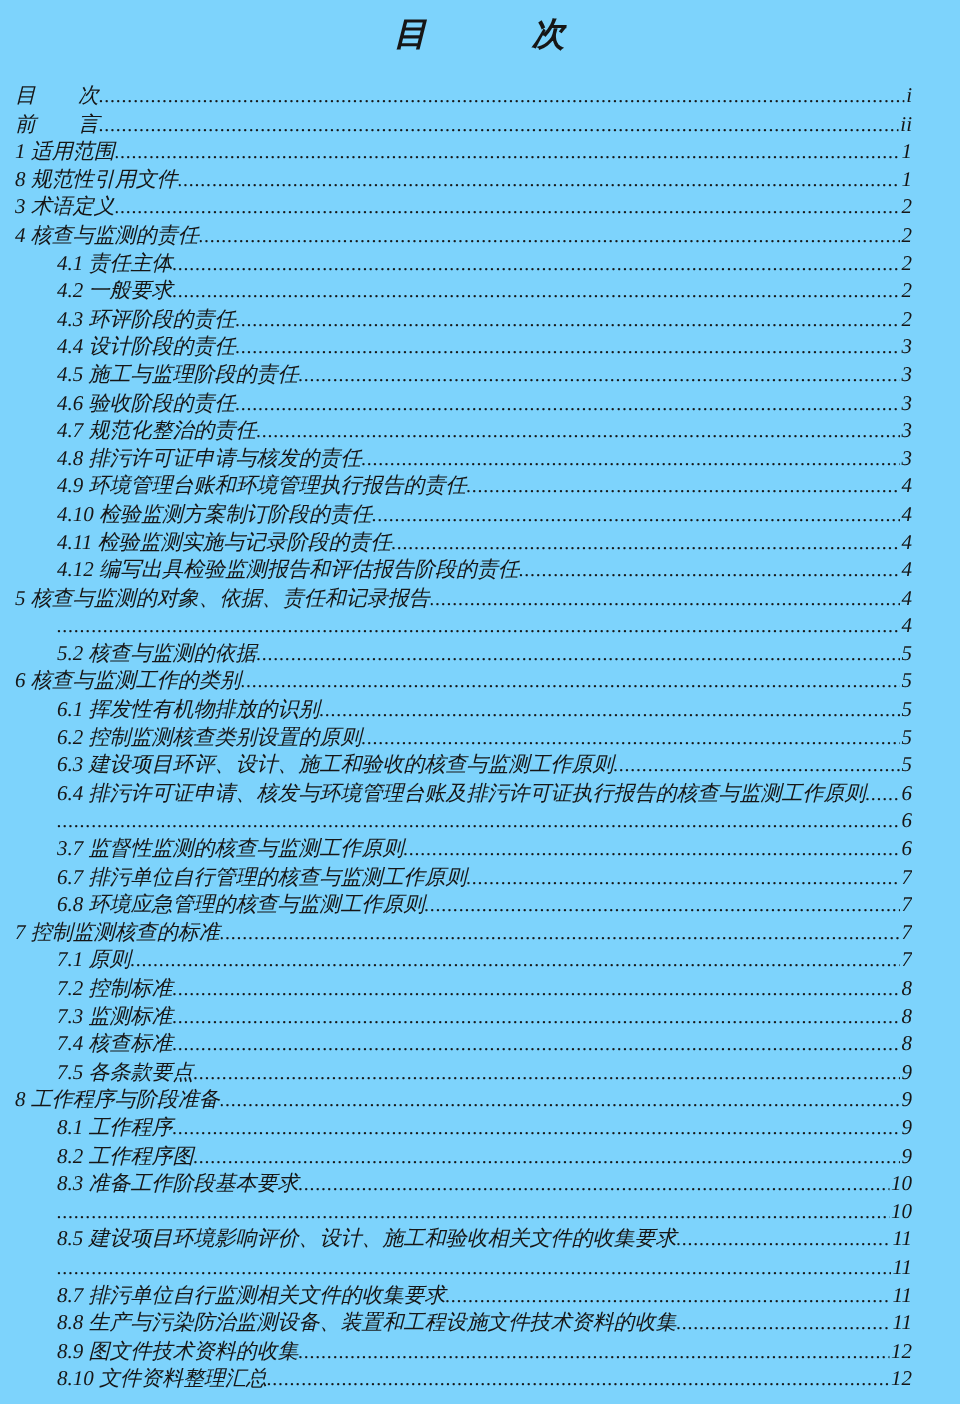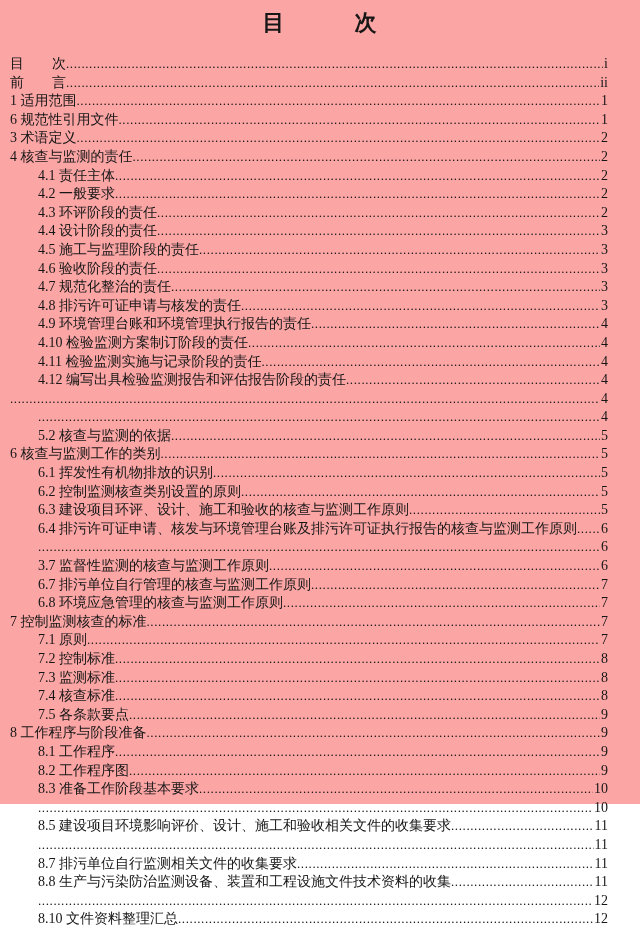--- a/index.html
+++ b/index.html
@@ -9,23 +9,24 @@
   }
   body {
     width: 640px;
     height: 936px;
     overflow: hidden;
     color: #161616;
     font-family: "Liberation Serif", "DejaVu Serif", serif;
   }
   .doc-page {
     width: 640px;
-    height: 804px;
+    height: 936px;
     box-sizing: border-box;
-    background: #fca5a5;
+    background: #7dd3fc;
+    font-style: italic;
   }
   .doc-title {
     margin: 0;
     padding-top: 9px;
     height: 28px;
     line-height: 28px;
     text-align: center;
     font-size: 22px;
     font-weight: 700;
     letter-spacing: 1px;
@@ -82,21 +83,21 @@
     <span class="toc-label">前　　言</span>
     <span class="toc-dots"></span>
     <span class="toc-page-num">ii</span>
   </div>
       <div class="toc-row">
     <span class="toc-label">1 适用范围</span>
     <span class="toc-dots"></span>
     <span class="toc-page-num">1</span>
   </div>
       <div class="toc-row">
-    <span class="toc-label">6 规范性引用文件</span>
+    <span class="toc-label">8 规范性引用文件</span>
     <span class="toc-dots"></span>
     <span class="toc-page-num">1</span>
   </div>
       <div class="toc-row">
     <span class="toc-label">3 术语定义</span>
     <span class="toc-dots"></span>
     <span class="toc-page-num">2</span>
   </div>
       <div class="toc-row">
     <span class="toc-label">4 核查与监测的责任</span>
@@ -157,20 +158,21 @@
     <span class="toc-label">4.11 检验监测实施与记录阶段的责任</span>
     <span class="toc-dots"></span>
     <span class="toc-page-num">4</span>
   </div>
       <div class="toc-row lvl2">
     <span class="toc-label">4.12 编写出具检验监测报告和评估报告阶段的责任</span>
     <span class="toc-dots"></span>
     <span class="toc-page-num">4</span>
   </div>
       <div class="toc-row">
+    <span class="toc-label">5 核查与监测的对象、依据、责任和记录报告</span>
     <span class="toc-dots"></span>
     <span class="toc-page-num">4</span>
   </div>
       <div class="toc-row lvl2">
     <span class="toc-dots"></span>
     <span class="toc-page-num">4</span>
   </div>
       <div class="toc-row lvl2">
     <span class="toc-label">5.2 核查与监测的依据</span>
     <span class="toc-dots"></span>
@@ -287,20 +289,21 @@
     <span class="toc-label">8.7 排污单位自行监测相关文件的收集要求</span>
     <span class="toc-dots"></span>
     <span class="toc-page-num">11</span>
   </div>
       <div class="toc-row lvl2">
     <span class="toc-label">8.8 生产与污染防治监测设备、装置和工程设施文件技术资料的收集</span>
     <span class="toc-dots"></span>
     <span class="toc-page-num">11</span>
   </div>
       <div class="toc-row lvl2">
+    <span class="toc-label">8.9 图文件技术资料的收集</span>
     <span class="toc-dots"></span>
     <span class="toc-page-num">12</span>
   </div>
       <div class="toc-row lvl2">
     <span class="toc-label">8.10 文件资料整理汇总</span>
     <span class="toc-dots"></span>
     <span class="toc-page-num">12</span>
   </div>
     </div>
 </div>

